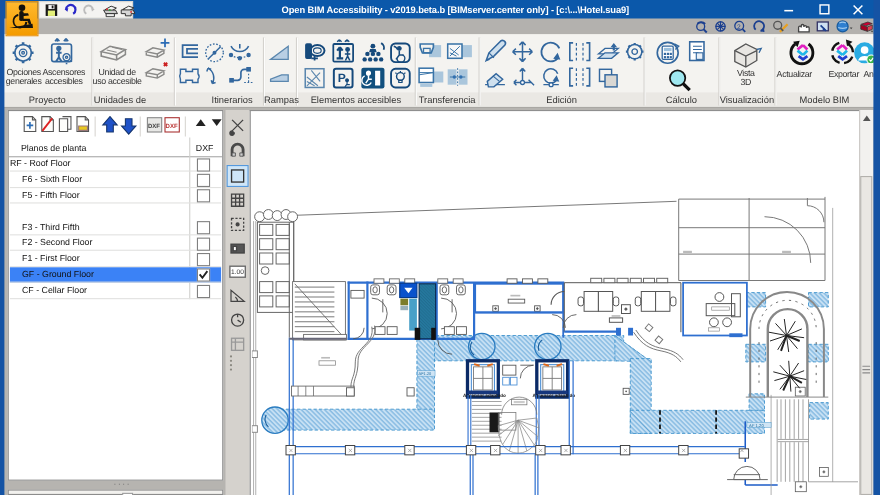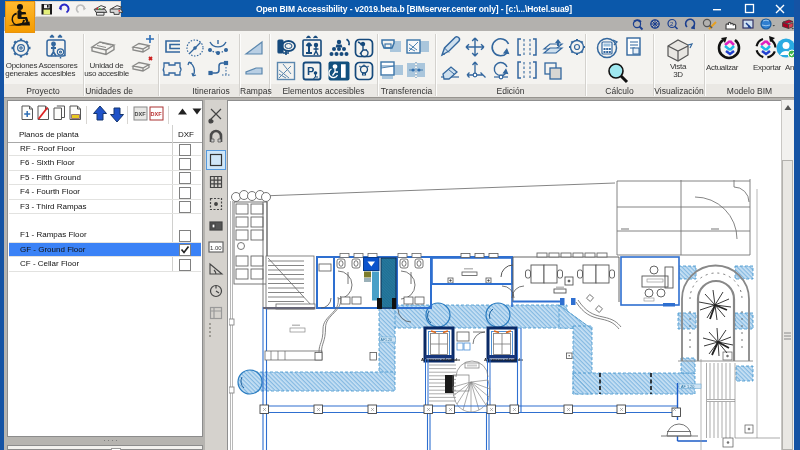--- a/index.html
+++ b/index.html
@@ -441,26 +441,26 @@
         <path d="M160.5 3 v18" stroke="#d8d6d2" stroke-width="1"></path>
         <path d="M170 11.5 l4.5 -6 4.5 6z" fill="#222" stroke="none"></path>
         <path d="M184.5 5.5 h9 l-4.5 6z" fill="#222" stroke="none"></path>
       </g>
     </svg>
     <div class="abs" style="left:0;top:24px;width:194px;height:17px;border-bottom:1px solid #a8a8a8;font-size:8px;color:#111;">
       <span style="position:absolute;left:11px;top:5px">Planos de planta</span>
       <span style="position:absolute;left:170px;top:5px">DXF</span>
     </div>
     <div class="abs" style="left:164px;top:24px;width:1px;height:147px;background:#d0d0ce"></div>
-    <div class="row" style="top:41px"><span style="margin-left:11px">RF - Roof Floor</span><span class="cb"></span></div>
+    <div class="row" style="top:41px"><span style="">RF - Roof Floor</span><span class="cb"></span></div>
     <div class="row" style="top:55.4px"><span style="margin-left:11px">F6 - Sixth Floor</span><span class="cb"></span></div>
-    <div class="row" style="top:69.8px"><span style="margin-left:11px">F5 - Fifth Ground</span><span class="cb"></span></div>
-    <div class="row" style="top:84.2px"><span style="margin-left:11px">F4 - Fourth Floor</span><span class="cb"></span></div>
-    <div class="row" style="top:98.6px"><span style="margin-left:11px">F3 - Third Rampas</span><span class="cb"></span></div>
-    <div class="row" style="top:127.4px"><span style="margin-left:11px">F1 - Rampas Floor</span><span class="cb"></span></div>
+    <div class="row" style="top:69.8px"><span style="margin-left:11px">F5 - Fifth Floor</span><span class="cb"></span></div>
+    <div class="row" style="top:98.6px"><span style="margin-left:11px">F3 - Third Fifth</span><span class="cb"></span></div>
+    <div class="row" style="top:113px"><span style="margin-left:11px">F2 - Second Floor</span><span class="cb"></span></div>
+    <div class="row" style="top:127.4px"><span style="margin-left:11px">F1 - First Floor</span><span class="cb"></span></div>
     <div class="row" style="top:141.8px;background:#3b82f6"><span style="margin-left:11px">GF - Ground Floor</span><span class="cb"><svg width="10" height="10">
             <path d="M1.5 4.5 l2.5 3 4.5 -6" stroke="#222" stroke-width="1.7" fill="none"></path>
           </svg></span></div>
     <div class="row" style="top:156.2px"><span style="margin-left:11px">CF - Cellar Floor</span><span class="cb"></span></div>
   </div>
   <div class="abs" id="splitter">
       <span style="position:absolute;left:96px;top:-3px;color:#777;font-size:9px;letter-spacing:1px">····</span>
     </div>
   <div class="abs" id="bpanel">
       <div style="position:absolute;left:103px;top:2px;width:8px;height:3px;border:1px solid #9a9a9a;background:#fff"></div>

